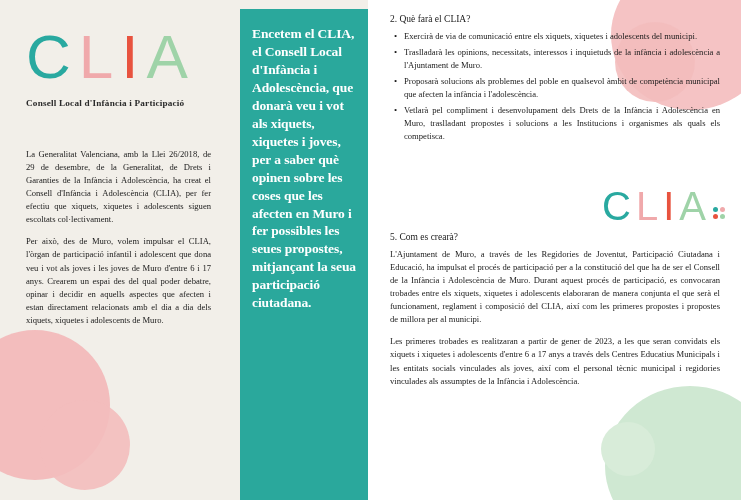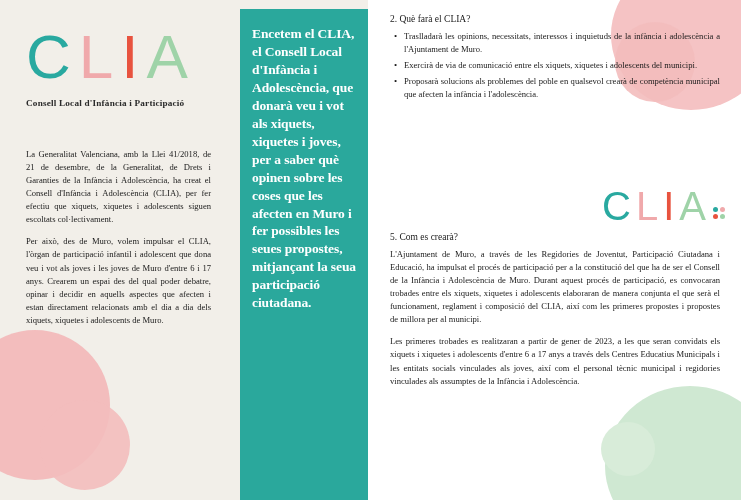--- a/index.html
+++ b/index.html
@@ -265,21 +265,21 @@
       <div class="logo-letters">
         <span class="l-c">C</span>
         <span class="l-l">L</span>
         <span class="l-i">I</span>
         <span class="l-a">A</span>
       </div>
       <div class="logo-sub">Consell Local d'Infància i Participació</div>
     </div>
 
     <div class="left-text">
-      <p class="body-p">La Generalitat Valenciana, amb la Llei 41/2018, de 21 de desembre, de la Generalitat, de Drets i Garanties de la Infància i Adolescència, ha creat el Consell d'Infància i Adolescència (CLIA), per fer efectiu que xiquets, xiquetes i adolescents siguen escoltats col·lectivament.</p>
+      <p class="body-p">La Generalitat Valenciana, amb la Llei 26/2018, de 29 de desembre, de la Generalitat, de Drets i Garanties de la Infància i Adolescència, ha creat el Consell d'Infància i Adolescència (CLIA), per fer efectiu que xiquets, xiquetes i adolescents siguen escoltats col·lectivament.</p>
       <p class="body-p">Per això, des de Muro, volem impulsar el CLIA, l'òrgan de participació infantil i adolescent que dona veu i vot als joves i les joves de Muro d'entre 6 i 17 anys. Crearem un espai des del qual poder debatre, opinar i decidir en aquells aspectes que afecten i estan directament relacionats amb el dia a dia dels xiquets, xiquetes i adolescents de Muro.</p>
     </div>
 
     <div class="logos-row">
       <div class="logo-box">
         <div class="logo-cube">
           <div class="cube-sq" style="left:0;top:0;background:#e9564a;"></div>
           <div class="cube-sq" style="left:12px;top:0;background:#4aa7d8;"></div>
           <div class="cube-sq" style="left:0;top:12px;background:#f0c040;"></div>
           <div class="cube-sq" style="left:12px;top:12px;background:#7fbf5a;"></div>
@@ -305,23 +305,24 @@
 
   <div class="right-panel">
     <div class="r-blob-pink"></div>
     <div class="r-blob-pink2"></div>
     <div class="r-blob-mint"></div>
     <div class="r-blob-mint2"></div>
 
     <div class="right-col">
       <div class="sec-h">2. Què farà el CLIA?</div>
       <ul class="bullet-list">
+        <li>Exercirà de via de comunicació entre els xiquets, xiquetes i adolescents del municipi.</li>
         <li>Traslladarà les opinions, necessitats, interessos i inquietuds de la infància i adolescència a l'Ajuntament de Muro.</li>
-        <li>Exercirà de via de comunicació entre els xiquets, xiquetes i adolescents del municipi.</li>
-        <li>Proposarà solucions als problemes del poble en qualsevol crearà de competència municipal que afecten la infància i l'adolescència.</li>
+        <li>Proposarà solucions als problemes del poble en qualsevol àmbit de competència municipal que afecten la infància i l'adolescència.</li>
+        <li>Vetlarà pel compliment i desenvolupament dels Drets de la Infància i Adolescència en Muro, traslladant propostes i solucions a les Institucions i organismes als quals els competisca.</li>
       </ul>
     </div>
 
     <div class="logo2">
       <div class="logo2-letters">
         <span class="l-c">C</span>
         <span class="l-l">L</span>
         <span class="l-i">I</span>
         <span class="l-a">A</span>
       </div>

